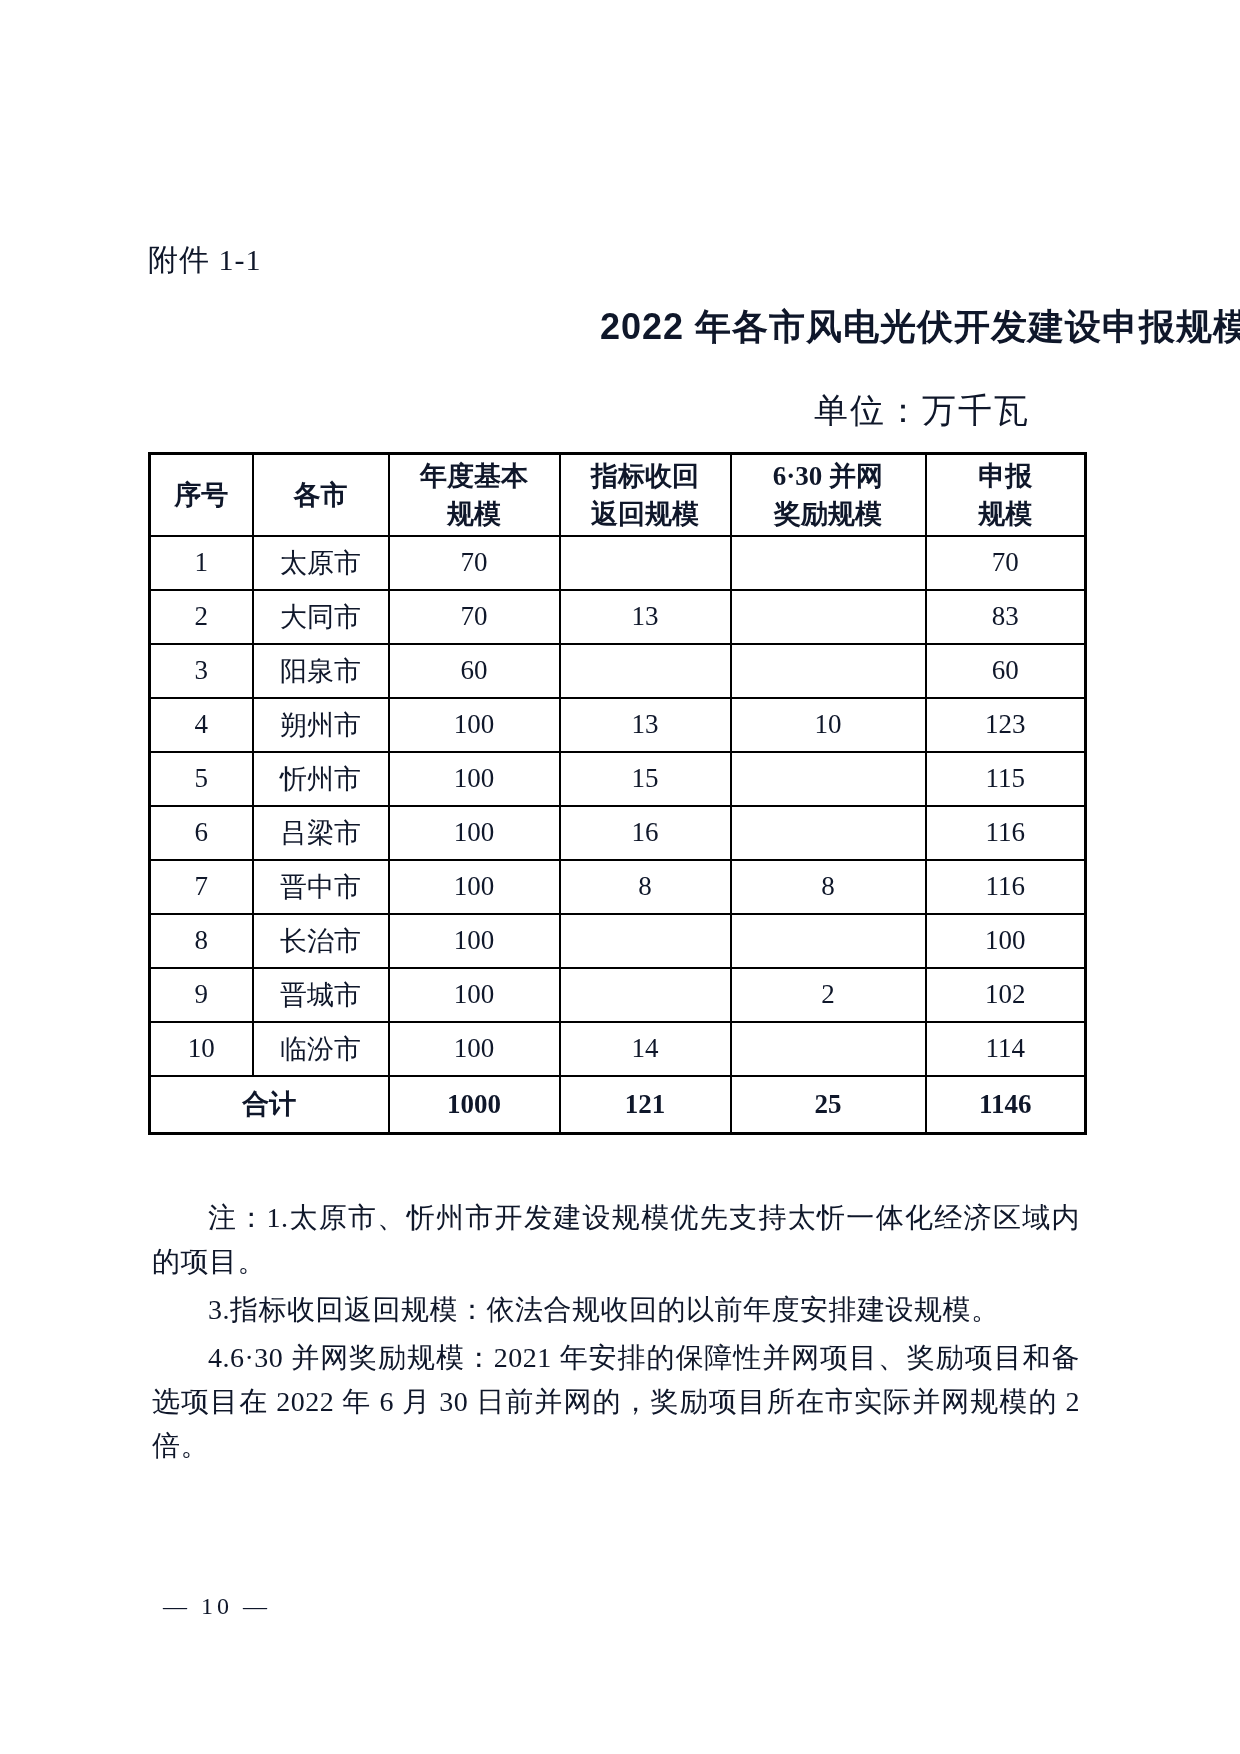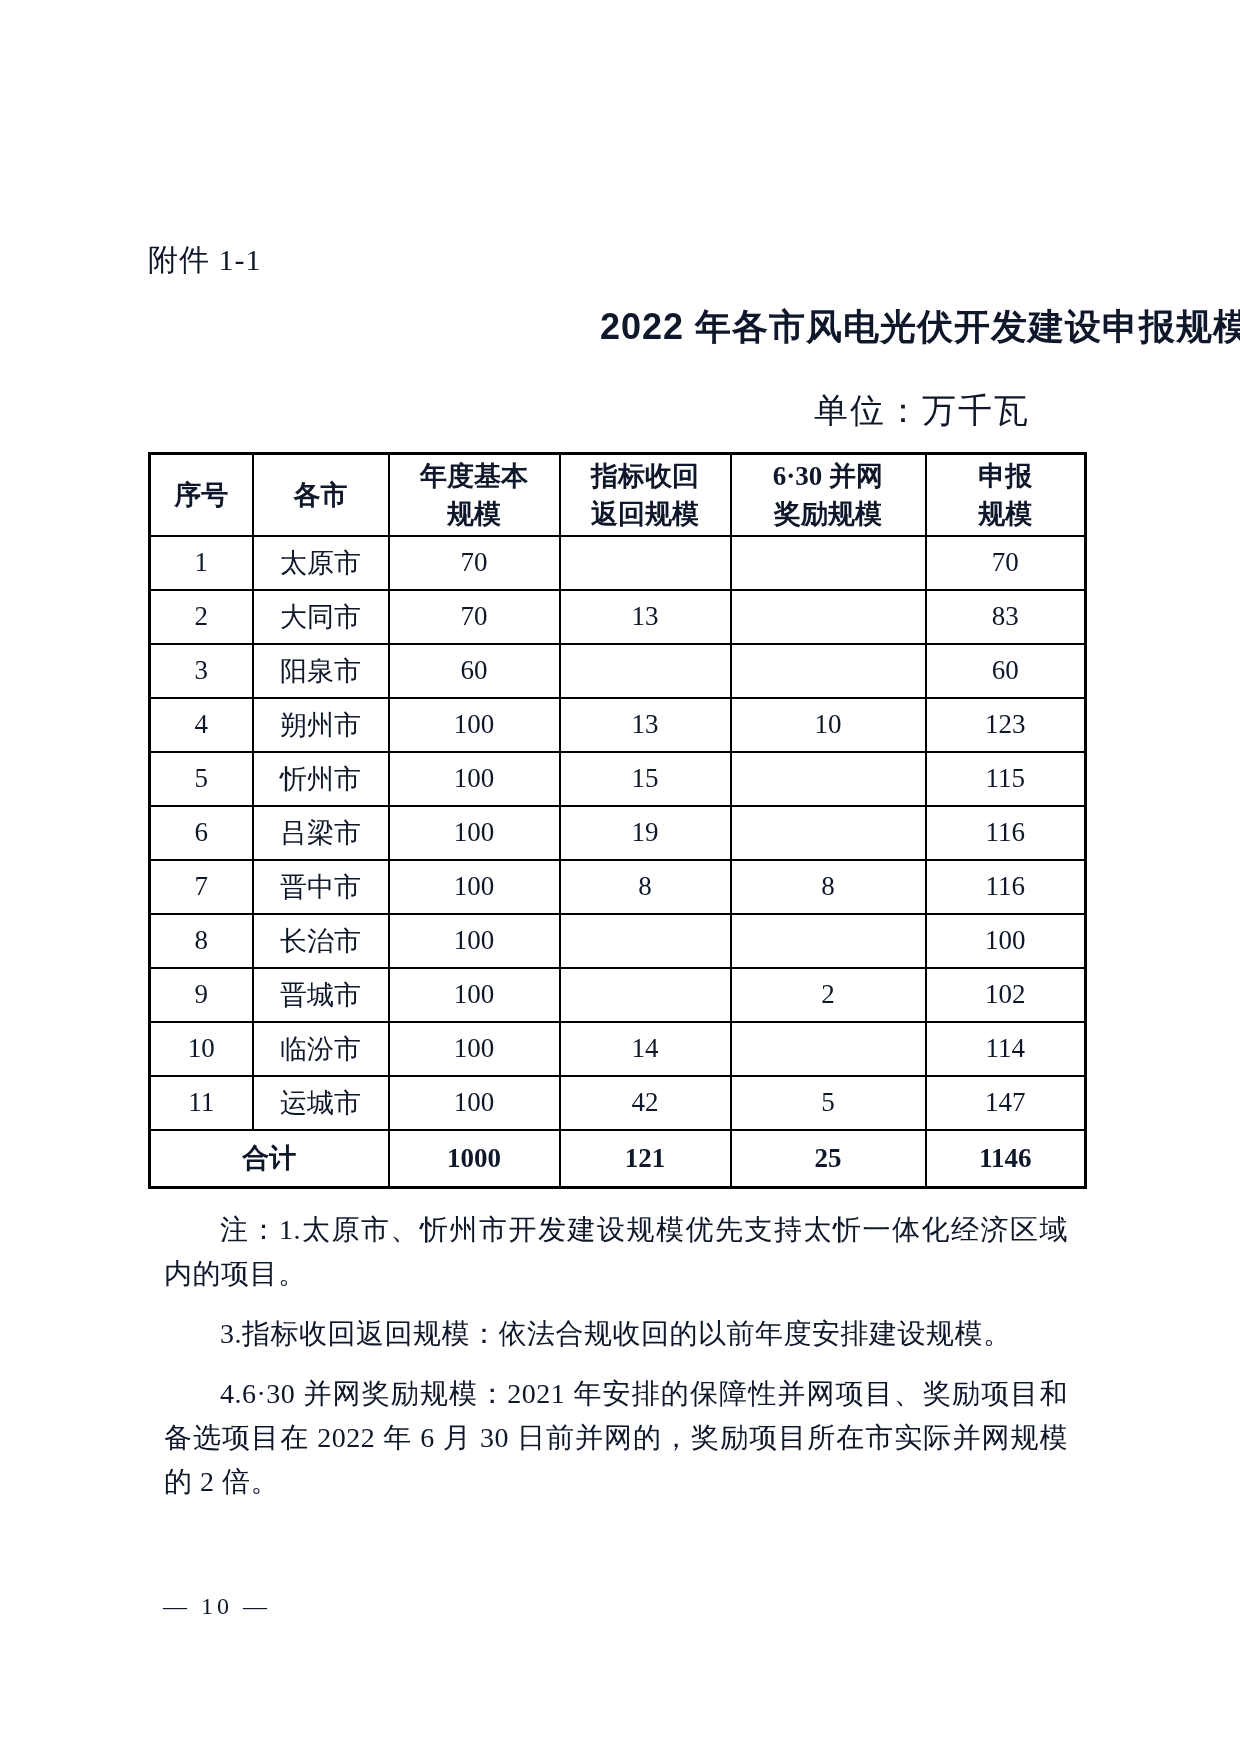--- a/index.html
+++ b/index.html
@@ -44,21 +44,21 @@
   }
   table.scale tbody td { height:54px; }
   table.scale tbody.total-body td {
     height:58px; font-weight:bold;
   }
   .notes {
     position:absolute; left:148px; top:1192px; width:936px;
     font-size:28px; line-height:44px;
     text-align:justify; letter-spacing:0.5px;
   }
-  .notes p { text-indent:2em; margin:16px; }
+  .notes p { text-indent:2em; margin:4px; }
   .pageno {
     position:absolute; left:163px; top:1593px;
     font-size:24px; letter-spacing:4px;
   }
 </style>
 </head>
 <body>
 
 <div class="page">
 
@@ -134,21 +134,21 @@
     <td>100</td>
     <td>15</td>
     <td></td>
     <td>115</td>
   </tr>
 
   <tr>
     <td>6</td>
     <td>吕梁市</td>
     <td>100</td>
-    <td>19</td>
+    <td>16</td>
     <td></td>
     <td>116</td>
   </tr>
 
   <tr>
     <td>7</td>
     <td>晋中市</td>
     <td>100</td>
     <td>8</td>
     <td>8</td>
@@ -175,28 +175,20 @@
 
   <tr>
     <td>10</td>
     <td>临汾市</td>
     <td>100</td>
     <td>14</td>
     <td></td>
     <td>114</td>
   </tr>
 
-  <tr>
-    <td>11</td>
-    <td>运城市</td>
-    <td>100</td>
-    <td>42</td>
-    <td>5</td>
-    <td>147</td>
-  </tr>
 </tbody>
     <tbody class="total-body">
       <tr>
         <td colspan="2">合计</td>
         <td>1000</td>
         <td>121</td>
         <td>25</td>
         <td>1146</td>
       </tr>
     </tbody>

